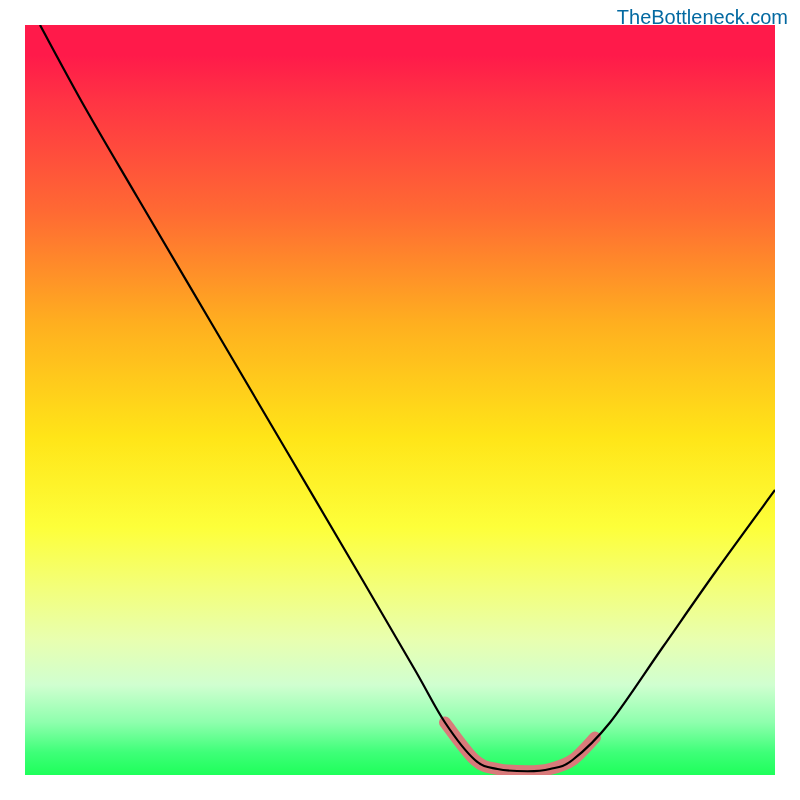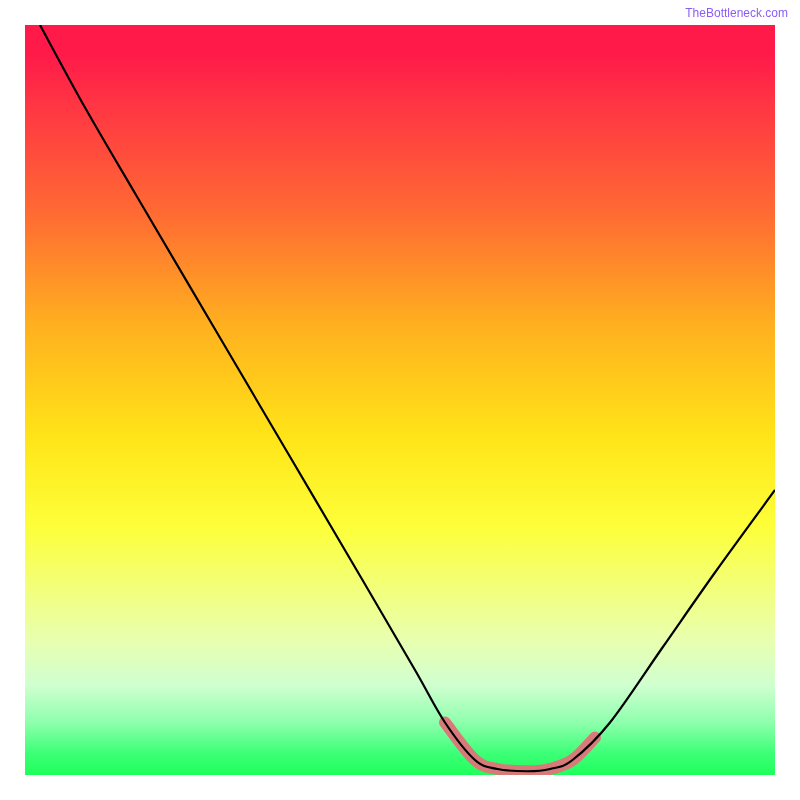--- a/index.html
+++ b/index.html
@@ -8,22 +8,22 @@
     height: 800px;
     background: #fff;
     position: relative;
     font-family: Arial, sans-serif;
     overflow: hidden;
   }
   .watermark {
     position: absolute;
     top: 6px;
     right: 12px;
-    font-size: 12px;
-    color: #8b5cf6;
+    font-size: 20px;
+    color: #0369a1;
     font-weight: 500;
     z-index: 10;
   }
   .plot-area {
     position: absolute;
     left: 25px;
     top: 25px;
     width: 750px;
     height: 750px;
   }

